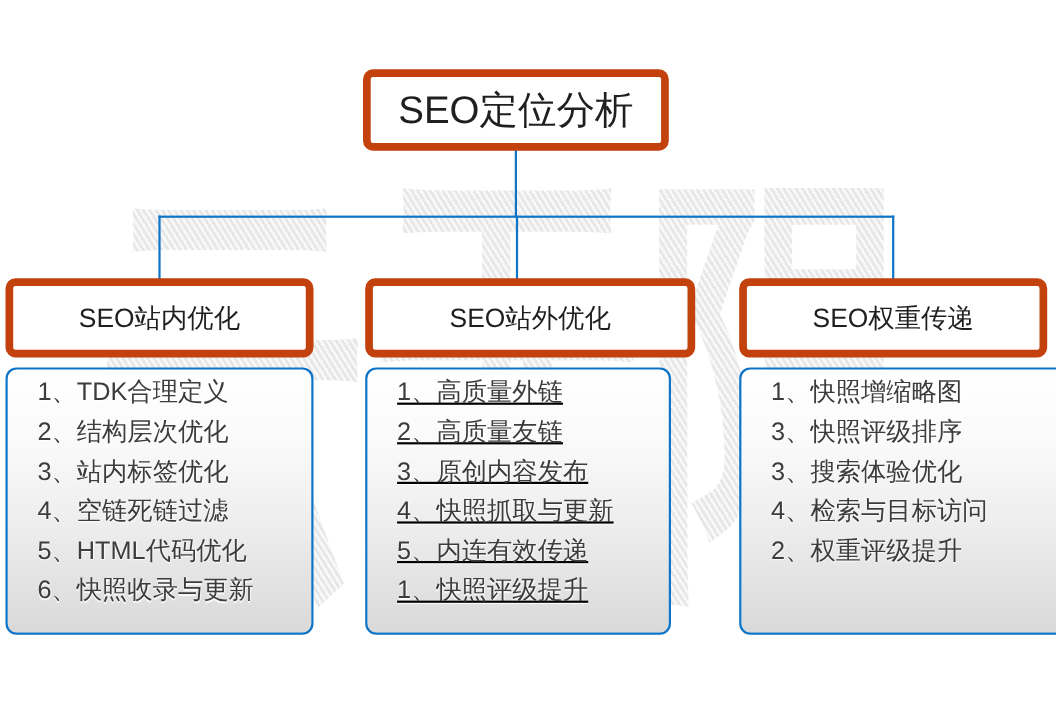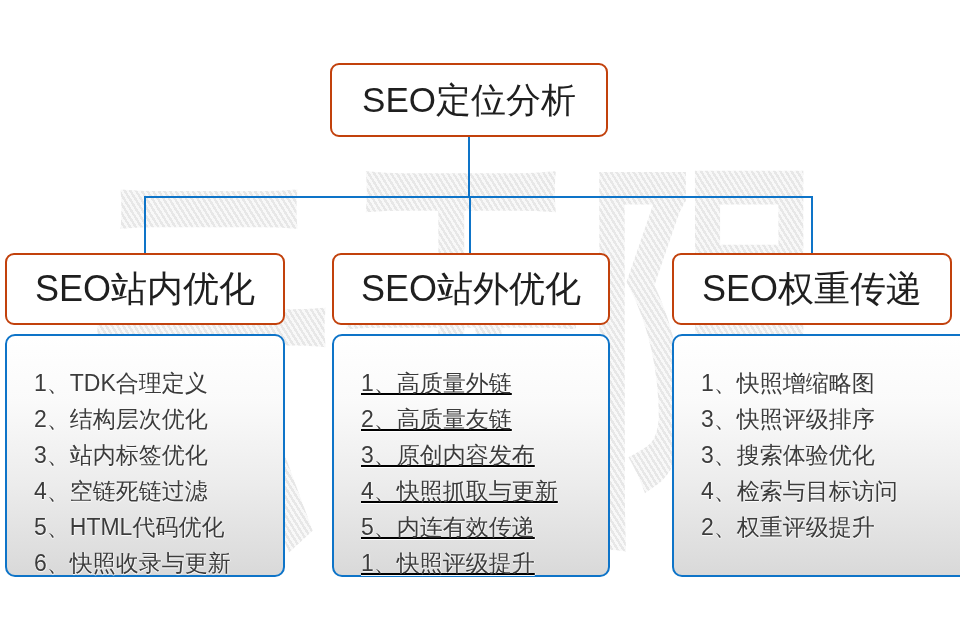--- a/index.html
+++ b/index.html
@@ -45,47 +45,47 @@
   .stem-root      { left: 468px; top: 136px; width: 2px; height: 61px; }
   .hbar           { left: 144px; top: 196px; width: 669px; height: 2px; }
   .drop-left      { left: 144px; top: 196px; width: 2px; height: 58px; }
   .drop-mid       { left: 469px; top: 196px; width: 2px; height: 58px; }
   .drop-right     { left: 811px; top: 196px; width: 2px; height: 58px; }
 
   
   .node {
     position: absolute;
     background: #ffffff;
-    border: 2px solid #c2410c;
+    border: 7px solid #c2410c;
     border-radius: 9px;
     display: flex; align-items: center; justify-content: center;
     z-index: 2;
     color: #1f1f1f;
   }
   .root-node {
     left: 330px; top: 63px;
     width: 278px; height: 74px;
     font-size: 35px;
   }
   .header-box {
     top: 253px; height: 72px;
-    font-size: 36px;
+    font-size: 24px;
   }
   .col1 .header-box { left: 5px;   width: 280px; }
-  .col2 .header-box { left: 332px; width: 278px; }
+  .col2 .header-box { left: 332px; width: 300px; }
   .col3 .header-box { left: 672px; width: 280px; justify-content: center; }
 
   .list-box {
     position: absolute;
     top: 334px; height: 243px;
     border: 2px solid #0e74c8;
     border-radius: 10px;
     background: linear-gradient(180deg, #ffffff 0%, #fafafa 28%, #ececec 62%, #d9d9d9 100%);
     z-index: 2;
-    padding: 29px 0 0 27px;
+    padding: 2px 0 0 27px;
   }
   .col1 .list-box { left: 5px;   width: 280px; }
   .col2 .list-box { left: 332px; width: 278px; text-decoration: underline; }
   .col3 .list-box { left: 672px; width: 313px; }
 
   .list-item {
     font-size: 23px;
     line-height: 36px;
     color: #3c3c3c;
     white-space: nowrap;

